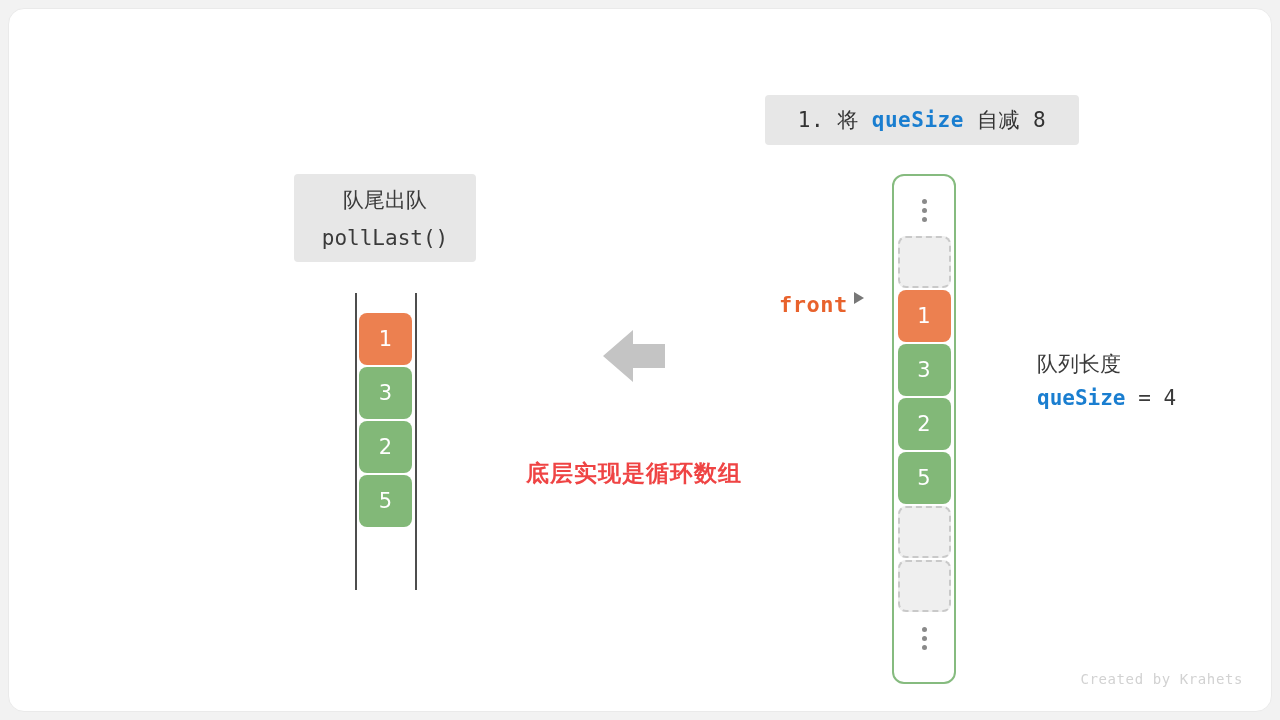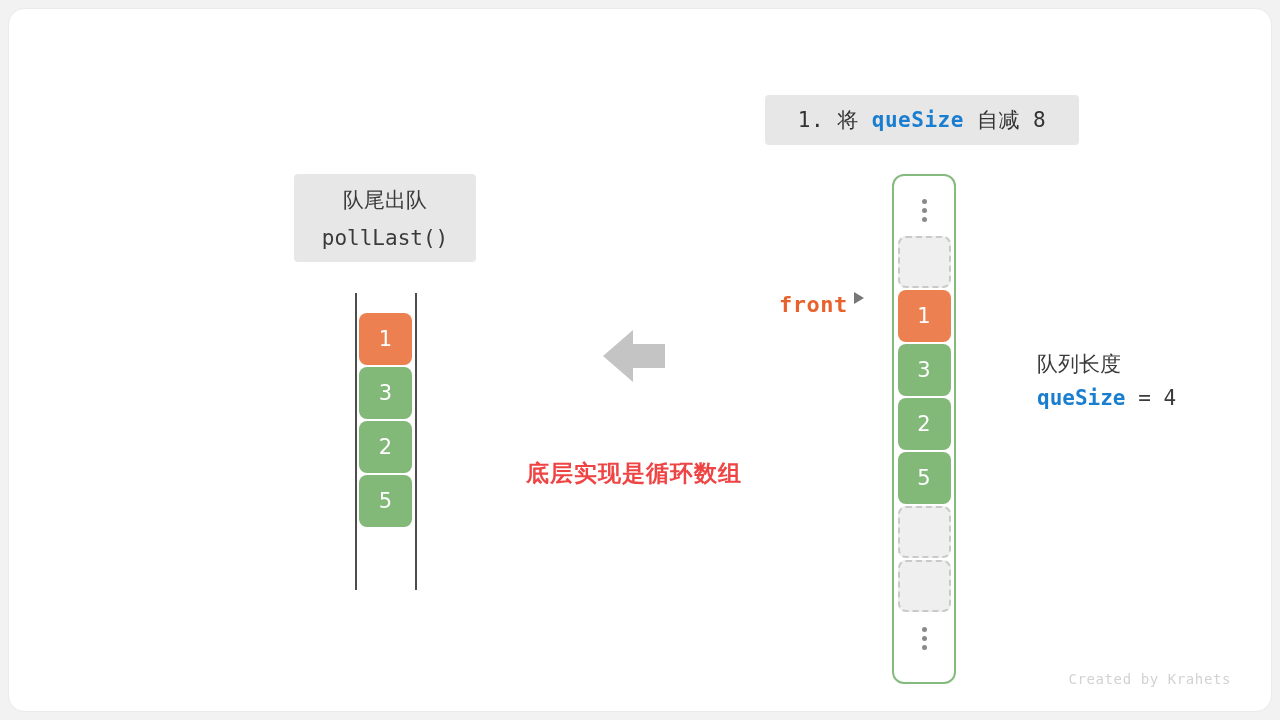--- a/index.html
+++ b/index.html
@@ -223,21 +223,21 @@
     white-space: pre;
   }
   .info-block .line2 .kw {
     color: #1a7ed0;
     font-weight: bold;
   }
 
   
   .credit {
     position: absolute;
-    right: 40px;
+    right: 28px;
     bottom: 24px;
     font-family: "DejaVu Sans Mono", "Liberation Mono", monospace;
     font-size: 14px;
     color: #d2d2d2;
     letter-spacing: 0.6px;
   }
 </style>
 </head>
 <body>
 

